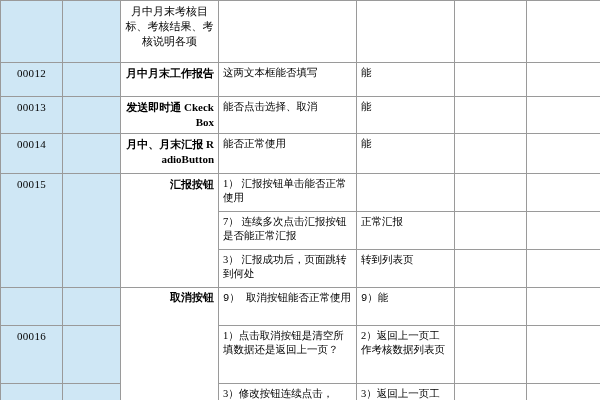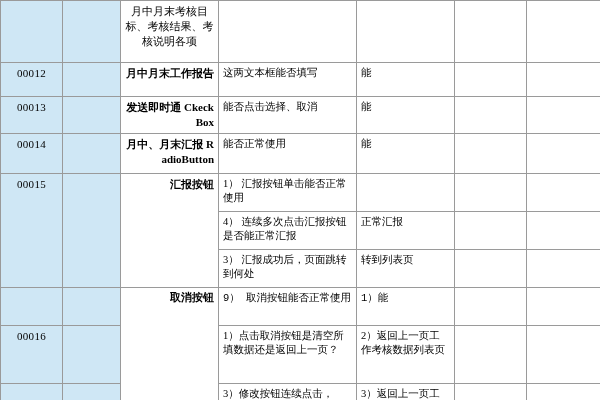--- a/index.html
+++ b/index.html
@@ -136,39 +136,39 @@
         <td class="id-cell" rowspan="3">00015</td>
         <td class="blank-blue" rowspan="3"></td>
         <td class="module" rowspan="3">汇报按钮</td>
         <td class="desc">1） 汇报按钮单击能否正常使用</td>
         <td class="exp"></td>
         <td class="plain"></td>
         <td class="plain"></td>
       </tr>
 
       <tr style="height:38px;">
-        <td class="desc">4） 连续多次点击汇报按钮是否能正常汇报</td>
+        <td class="desc">7） 连续多次点击汇报按钮是否能正常汇报</td>
         <td class="exp">正常汇报</td>
         <td class="plain"></td>
         <td class="plain"></td>
       </tr>
 
       <tr style="height:38px;">
         <td class="desc">3） 汇报成功后，页面跳转到何处</td>
         <td class="exp">转到列表页</td>
         <td class="plain"></td>
         <td class="plain"></td>
       </tr>
 
       <tr style="height:38px;font-family:Liberation Mono, monospace;">
         <td class="blank-blue"></td>
         <td class="blank-blue"></td>
         <td class="module" rowspan="3">取消按钮</td>
         <td class="desc">9） 取消按钮能否正常使用</td>
-        <td class="exp">1）能</td>
+        <td class="exp">9）能</td>
         <td class="plain"></td>
         <td class="plain"></td>
       </tr>
 
       <tr style="height:58px;">
         <td class="id-cell">00016</td>
         <td class="blank-blue"></td>
         <td class="desc">1）点击取消按钮是清空所填数据还是返回上一页？</td>
         <td class="exp">2）返回上一页工作考核数据列表页</td>
         <td class="plain"></td>

